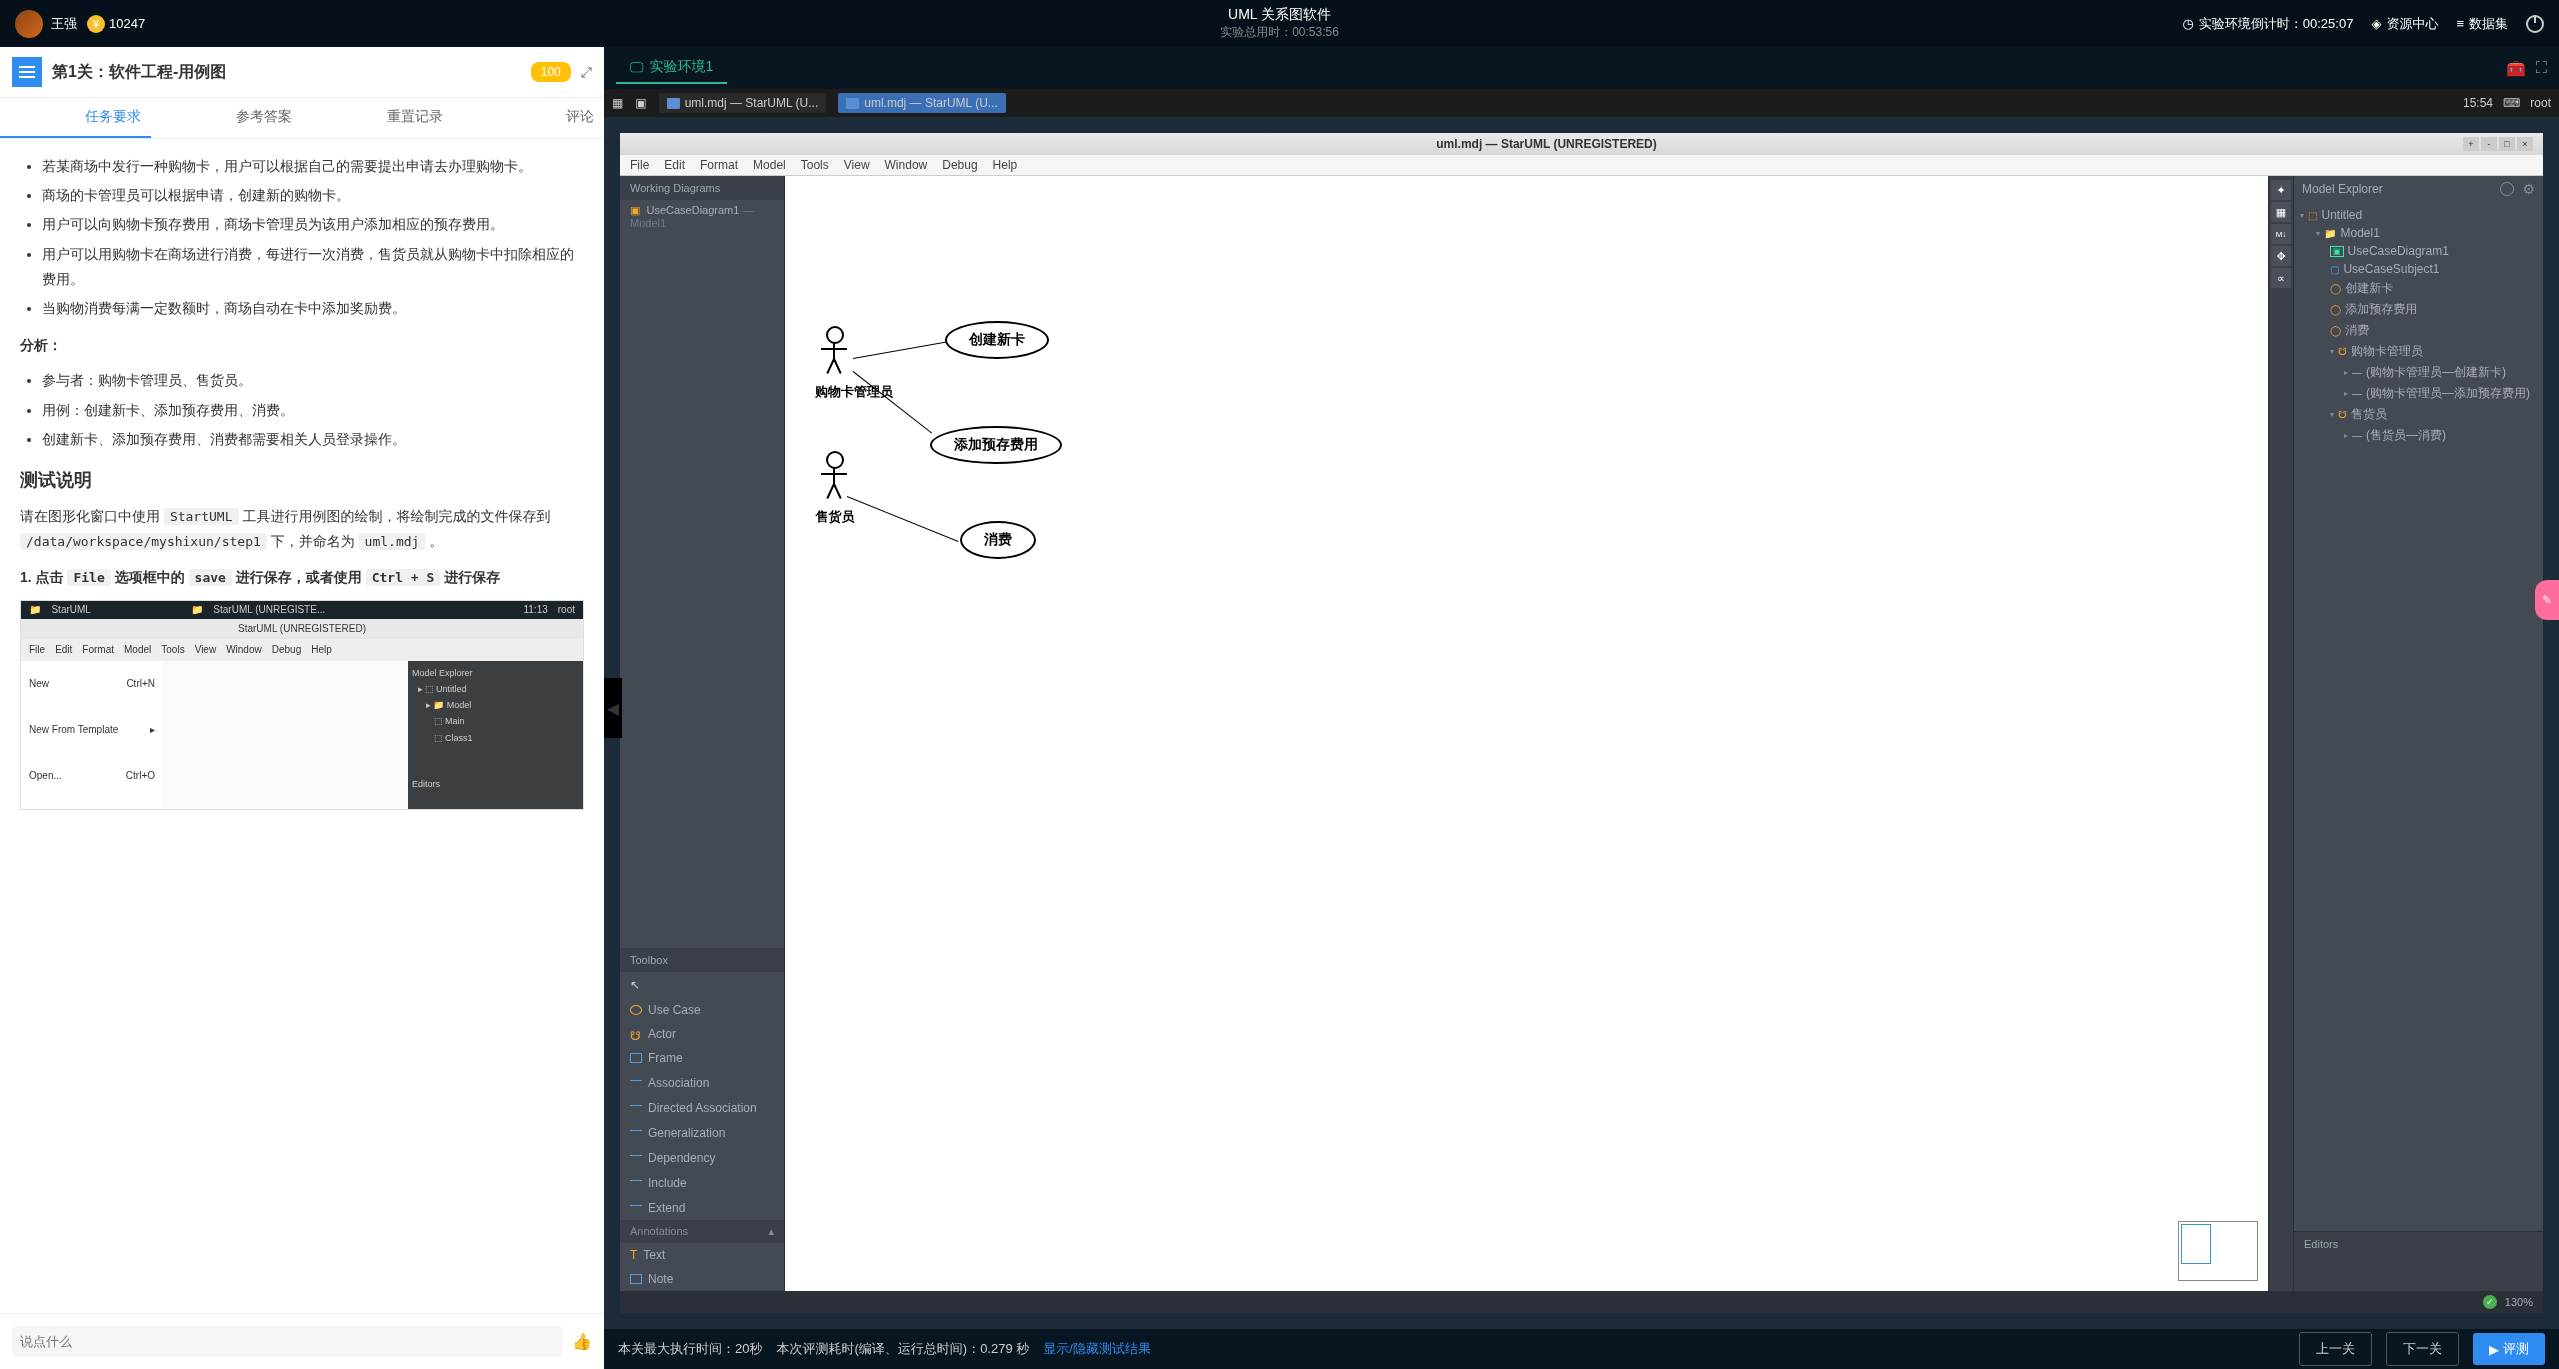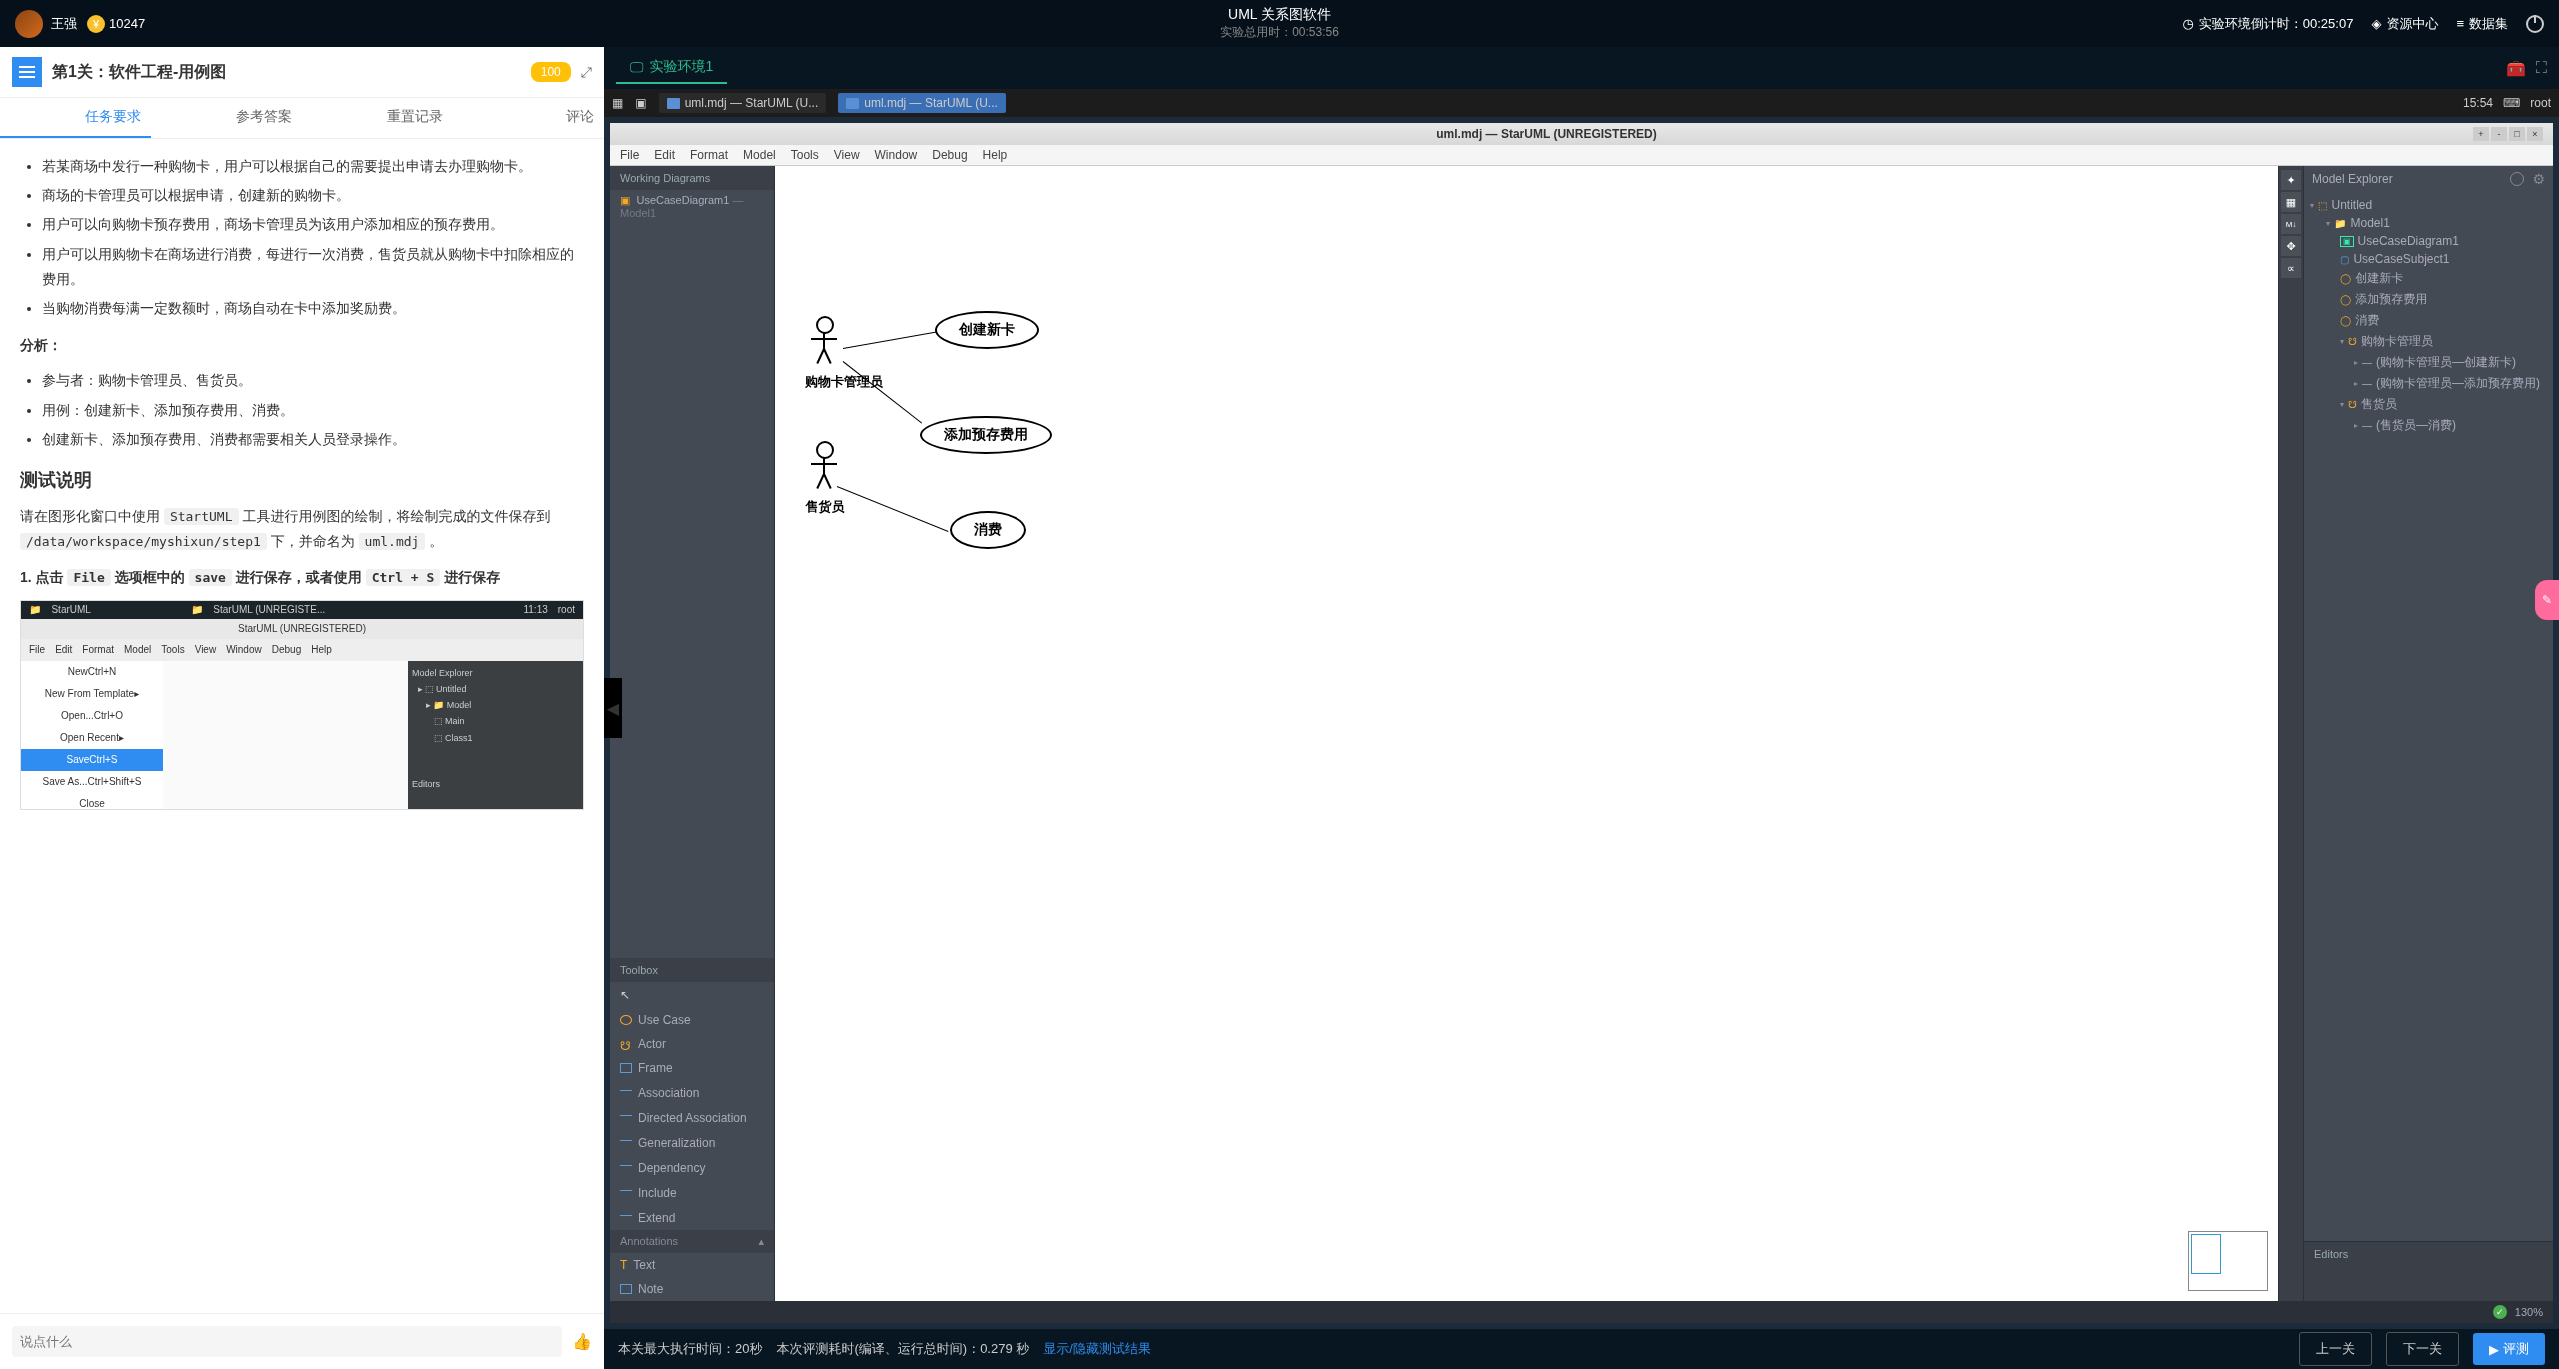--- a/index.html
+++ b/index.html
@@ -31,39 +31,39 @@
 .content li{margin-bottom:4px}
 .content h3{font-size:18px;margin:12px 0 8px}
 .content p{margin-bottom:10px}
 .code{background:#f0f0f0;padding:1px 6px;border-radius:3px;font-family:monospace;font-size:13px}
 .screenshot-box{border:1px solid #ddd;background:#3c3f41;height:210px;margin-top:8px;position:relative;font-size:10px;overflow:hidden}
 .ss-header{background:#1b2428;height:18px;display:flex;align-items:center;padding:0 8px;color:#ccc;gap:10px}
 .ss-title-bar{background:#e8e8e8;color:#333;text-align:center;font-size:10px;padding:1px}
 .ss-menu-bar{background:#eee;color:#333;padding:2px 8px;font-size:10px;display:flex;gap:10px}
 .ss-body{display:flex;height:160px}
 .ss-dropdown{width:142px;background:#fff;color:#333;font-size:10px}
-.ss-dd-item{display:flex;justify-content:center;padding:2px 8px}
+.ss-dd-item{display:flex;justify-content:space-between;padding:14px 8px}
 .ss-dd-item.hl{background:#2f8cf0;color:#fff}
 .ss-canvas{flex:1;background:#fafafa}
 .ss-right{width:175px;background:#3c3f41;color:#ccc;padding:4px;font-size:9px}
 .comment-bar{padding:12px;display:flex;align-items:center;gap:10px;border-top:1px solid #eee}
 .comment-input{flex:1;border:none;padding:8px;background:#f5f5f5;border-radius:4px;font-size:13px;outline:none}
 .like-btn{color:#ccc;font-size:16px;cursor:pointer}
 .collapse-handle{position:absolute;right:-18px;top:50%;transform:translateY(-50%);width:18px;height:60px;background:#000;display:flex;align-items:center;justify-content:center;cursor:pointer;z-index:10}
 .right-panel{flex:1;display:flex;flex-direction:column;background:#1b2b3a}
 .env-tabs{height:42px;background:#081621;display:flex;align-items:center;padding:0 12px}
 .env-tab{display:flex;align-items:center;gap:6px;padding:6px 14px;border-bottom:2px solid #2ebc8f;color:#2ebc8f;font-size:14px;cursor:pointer}
 .env-icons-right{margin-left:auto;display:flex;gap:10px;color:#888}
 .env-icons-right span{cursor:pointer}
 .desktop-bar{height:28px;background:#1c1c1c;display:flex;align-items:center;padding:0 8px;font-size:12px;color:#ccc;gap:12px}
 .desktop-tab{display:flex;align-items:center;gap:5px;padding:3px 8px;background:#2a2a2a;border-radius:2px;cursor:pointer}
 .desktop-tab.active{background:#3a6fb5}
 .folder-icon{width:13px;height:11px;background:#5a8fd6;border-radius:1px}
 .desktop-right{margin-left:auto;display:flex;gap:10px;align-items:center}
-.staruml-window{flex:1;display:flex;flex-direction:column;background:#f0f0f0;margin:6px}
+.staruml-window{flex:1;display:flex;flex-direction:column;background:#f0f0f0;margin:16px}
 .window-title{background:linear-gradient(#e8e8e8,#d8d8d8);padding:4px 10px;font-size:12px;color:#333;text-align:center;display:flex;align-items:center;position:relative}
 .window-title-text{flex:1;font-weight:600}
 .window-controls{display:flex;gap:2px}
 .window-ctrl{width:16px;height:14px;background:#ccc;font-size:9px;display:flex;align-items:center;justify-content:center;cursor:pointer}
 .app-menu{background:#f5f5f5;padding:3px 10px;font-size:12px;color:#444;display:flex;gap:15px;border-bottom:1px solid #ccc}
 .app-menu span{cursor:pointer}
 .app-body{flex:1;display:flex;background:#444a54;overflow:hidden}
 .panel{background:#444a54;color:#aab;font-size:12px;display:flex;flex-direction:column}
 .panel-header{padding:6px 10px;font-size:11px;color:#9aa;background:#3a3f48}
 .wd-panel{width:165px;border-right:1px solid #2a2f38}

